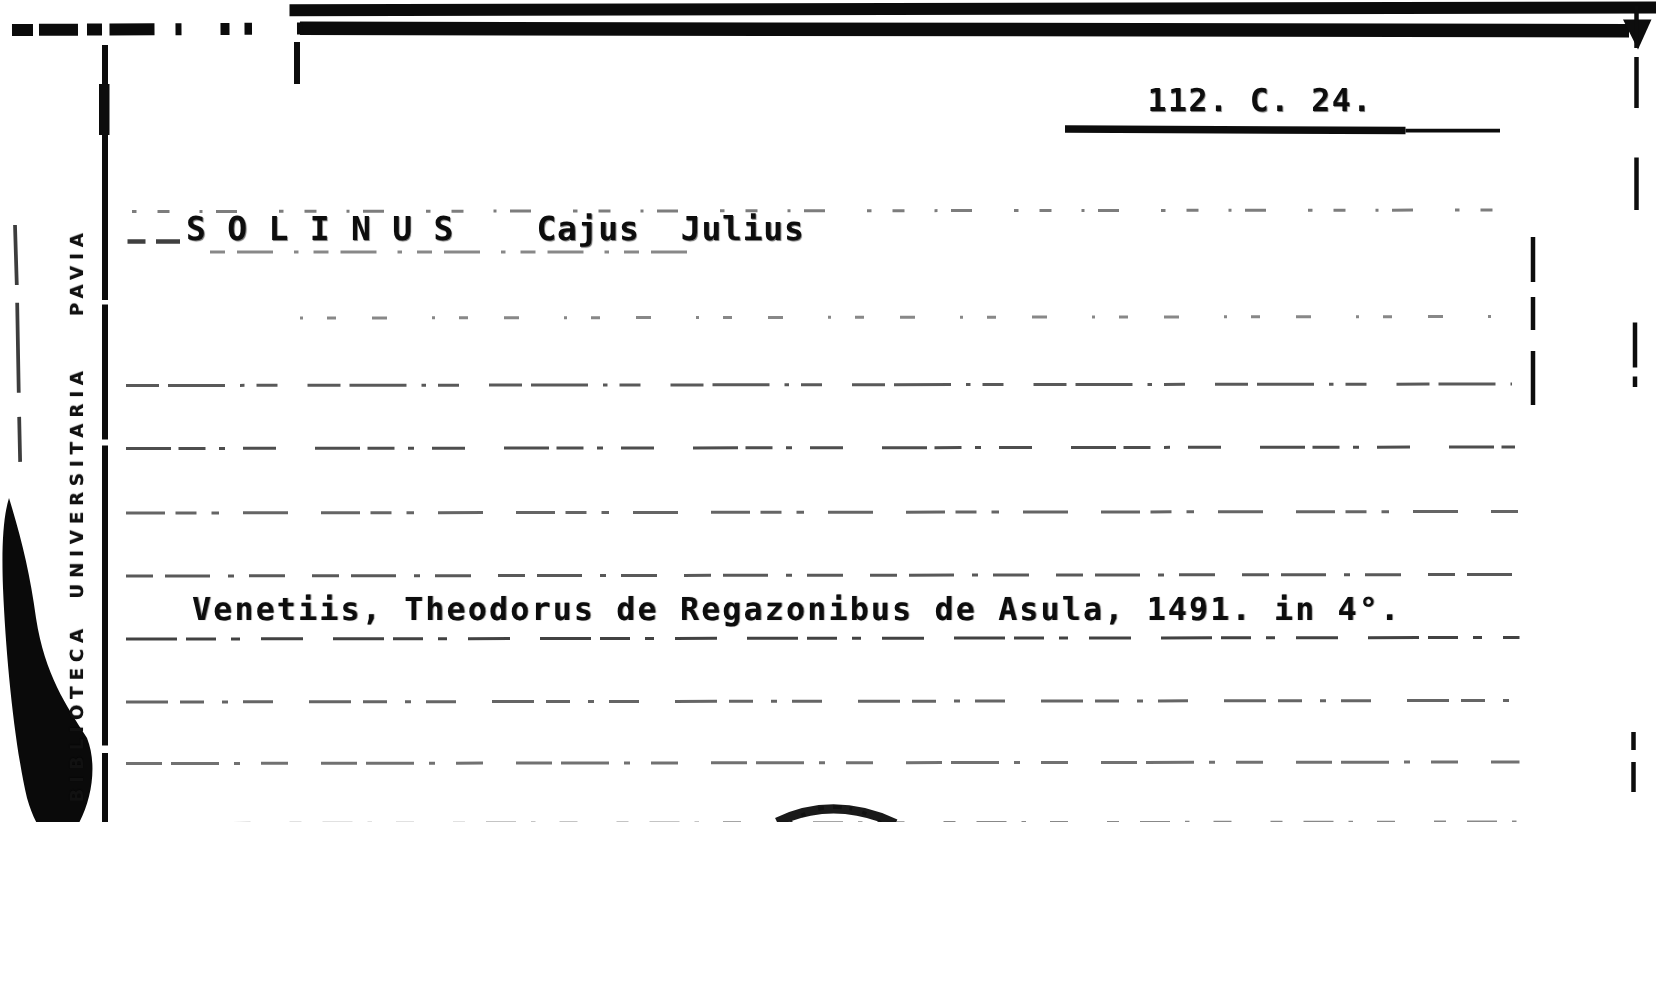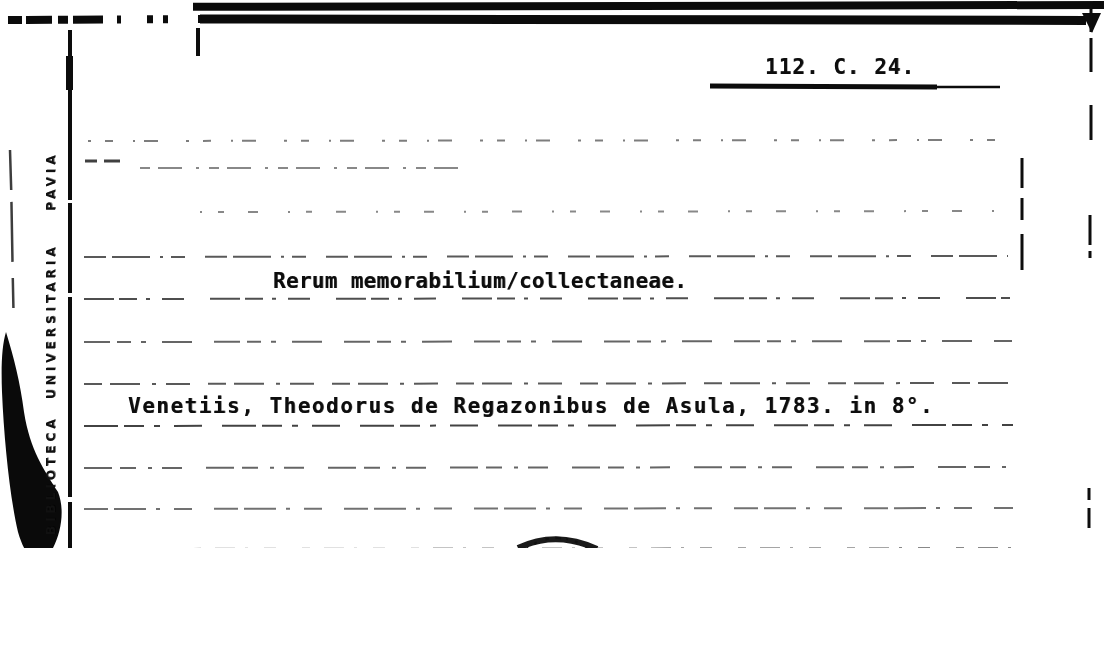--- a/index.html
+++ b/index.html
@@ -129,22 +129,22 @@
       <line x1="12" y1="661" x2="555" y2="663" stroke-width="4" opacity="0.9"></line>
       <line x1="555" y1="663" x2="700" y2="664" stroke-width="3" stroke-dasharray="26 10 18 12"></line>
       <line x1="552" y1="644" x2="950" y2="642" stroke-width="3" stroke-dasharray="30 12 44 16 22 10" opacity="0.85"></line>
       <rect x="948" y="639" width="112" height="5" fill="#0c0c0c" stroke="none"></rect>
       <line x1="1072" y1="640" x2="1100" y2="639" stroke-width="4"></line>
     </g>
   </svg>
 
   <div class="txt call-number">112. C. 24.</div>
 
+  <div class="txt author-line">S O L I N U S    Cajus  Julius</div>
 
-  <div class="txt title-line">Rerum memorabilium/collectaneae.</div>
 
-  <div class="txt imprint-line">Venetiis, Theodorus de Regazonibus de Asula, 1783. in 8°.</div>
+  <div class="txt imprint-line">Venetiis, Theodorus de Regazonibus de Asula, 1491. in 4°.</div>
 
   <div class="library-vertical">BIBLIOTECA  UNIVERSITARIA    PAVIA</div>
 
   <div class="txt handwritten">7cr</div>
 
 </div>
 
 </body></html>

